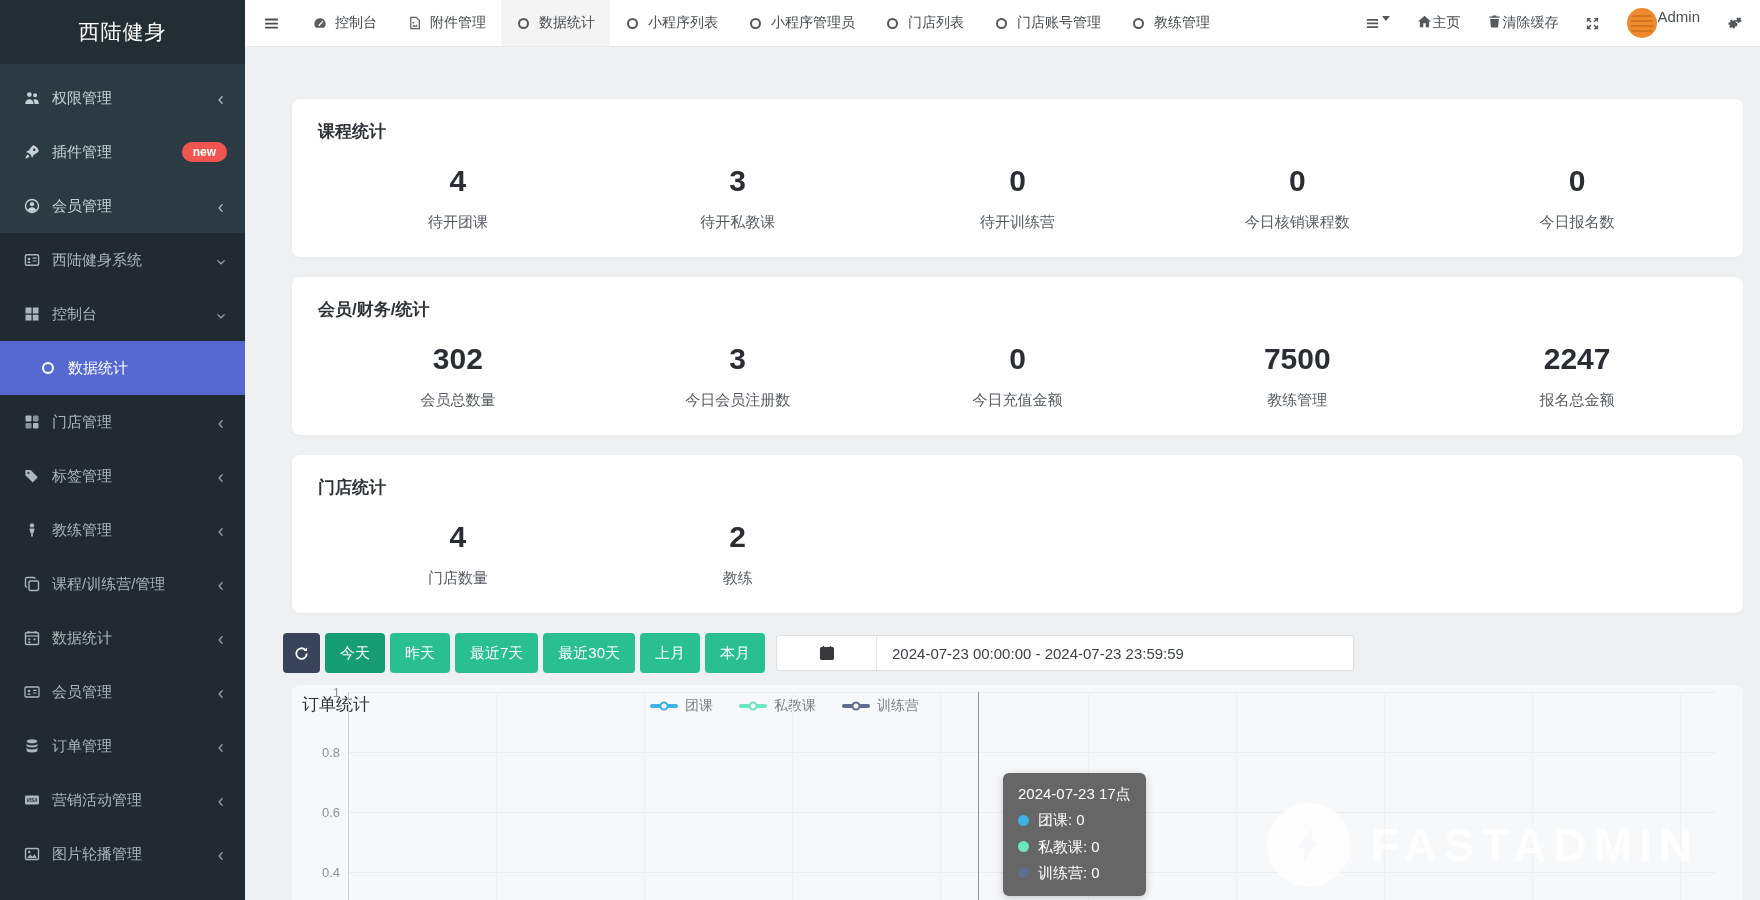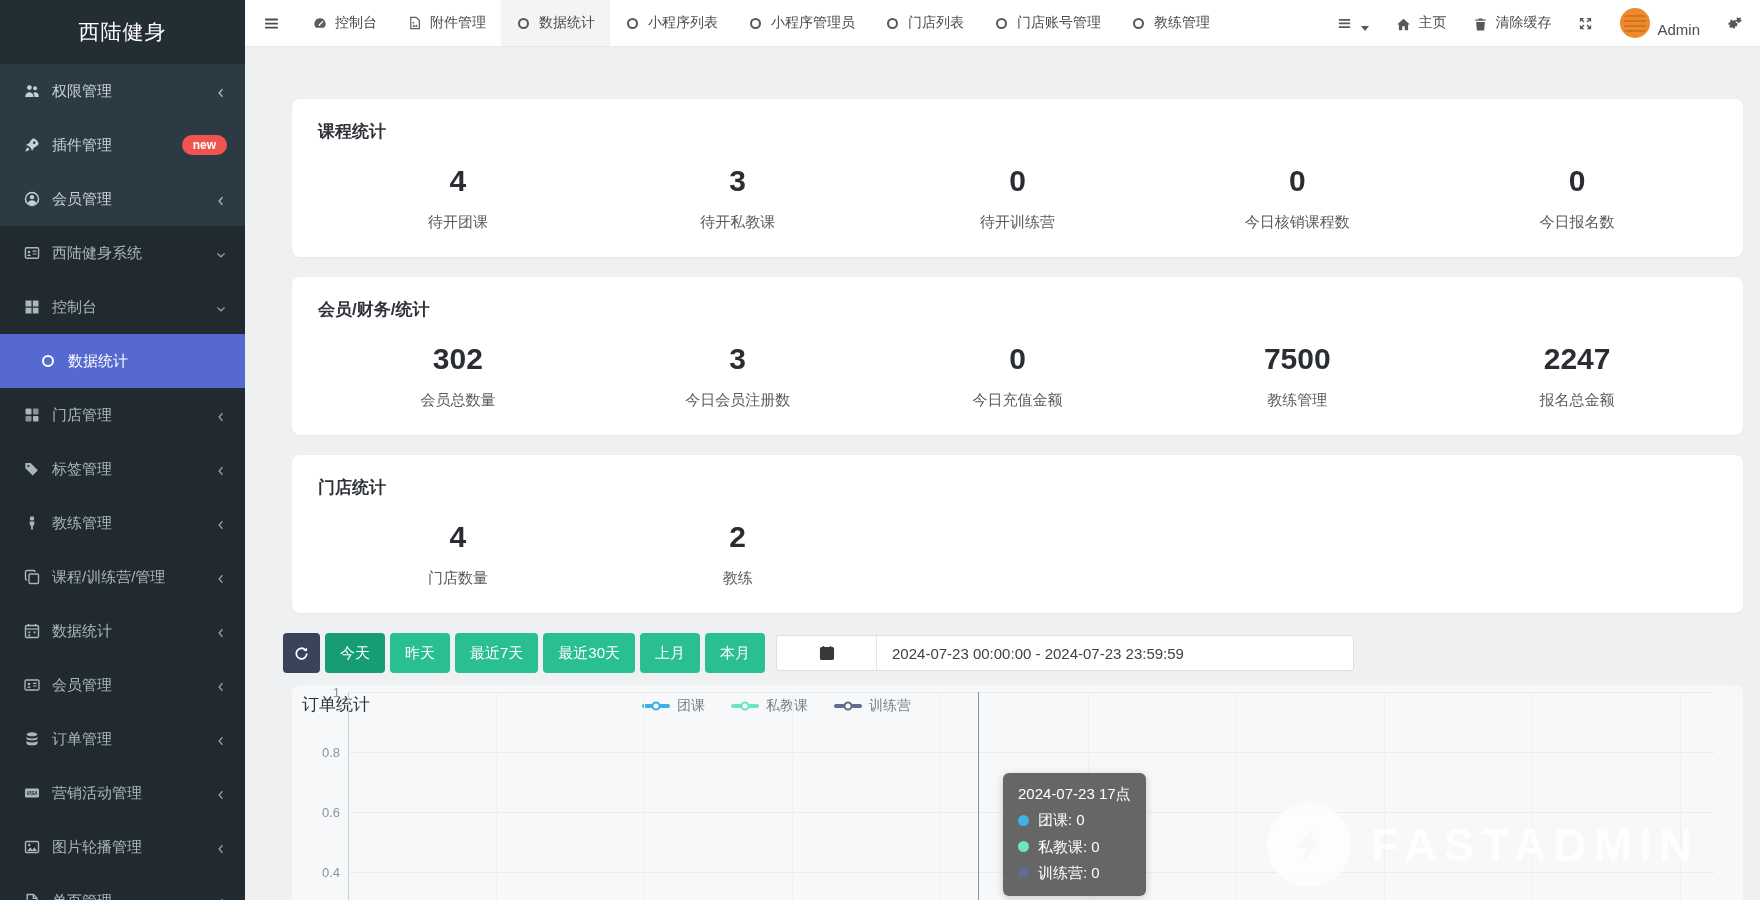--- a/index.html
+++ b/index.html
@@ -1,21 +1,21 @@
 <!DOCTYPE html>
 <html><head>
 <meta charset="utf-8">
 <style>
   * { margin:0; padding:0; box-sizing:border-box; }
   html,body { width:1760px; height:900px; overflow:hidden; font-family:"Liberation Sans","DejaVu Sans",sans-serif; background:#eef0f2; }
 
   
   .sidebar { position:fixed; left:0; top:0; width:245px; height:900px; background:#202a30; z-index:30; }
   .logo { height:64px; display:flex; align-items:center; justify-content:center; background:#232e34; color:#fff; font-size:21px; letter-spacing:1px; }
-  .menu-top { background:#2c3b43; }
+  .menu-top { background:#2c3b43; padding-top:7px; }
   .side-item { height:54px; display:flex; align-items:center; padding:0 18px 0 22px; color:#c6d0d6; font-size:15px; cursor:pointer; position:relative; }
   .menu-app .side-item { color:#aab6bd; }
   .side-item .sicon { width:19px; height:16px; margin-right:11px; display:flex; align-items:center; justify-content:center; flex:none; }
   .side-item .sicon svg { width:16px; height:16px; fill:currentColor; }
   .side-item .chev { margin-left:auto; width:12px; height:12px; opacity:.85; }
   .side-item .chev svg { width:12px; height:12px; fill:none; stroke:currentColor; stroke-width:1.7; }
   .side-item.child { padding-left:38px; }
   .side-item.active { background:#5569d0; color:#fff; }
   .badge-new { margin-left:auto; background:#f0544f; color:#fff; font-size:12px; font-weight:bold; padding:3px 11px; border-radius:11px; }
 
@@ -24,21 +24,21 @@
   .burger { width:52px; display:flex; align-items:center; justify-content:center; color:#4c4c4c; cursor:pointer; }
   .burger svg { width:17px; height:17px; }
   .nav-tabs { display:flex; align-items:stretch; }
   .nav-tab { display:flex; align-items:center; gap:8px; padding:0 15px; font-size:14px; color:#484c4f; cursor:pointer; white-space:nowrap; }
   .nav-tab.active { background:#f4f4f4; }
   .nav-tab .ticon { width:15px; height:15px; display:flex; align-items:center; justify-content:center; color:#595e62; }
   .nav-tab .ticon svg { width:14px; height:14px; fill:currentColor; }
   .ring { width:11px; height:11px; border:2px solid #55595c; border-radius:50%; background:transparent; }
   .side-item .ring { width:12px; height:12px; border-color:currentColor; }
   .nav-right { margin-left:auto; display:flex; align-items:center; gap:27px; padding-right:18px; }
-  .nav-act { display:flex; align-items:flex-end; gap:7px; font-size:14px; color:#4a4e52; cursor:pointer; }
+  .nav-act { display:flex; align-items:flex-start; font-size:14px; color:#4a4e52; cursor:pointer; }
   .nav-act svg { width:15px; height:15px; fill:#55595d; }
   .caret { width:0; height:0; border-left:4px solid transparent; border-right:4px solid transparent; border-top:5px solid #55595d; margin-left:2px; }
   .avatar { width:30px; height:30px; border-radius:50%; background:#ee8a2c; position:relative; overflow:hidden; flex:none; }
   .avatar::after { content:""; position:absolute; left:4px; right:4px; top:7px; bottom:6px;
      background:repeating-linear-gradient(0deg,#c96f1d 0 2px,transparent 2px 5px); opacity:.8; border-radius:3px; }
   .admin-name { font-size:15px; color:#4a4e52; }
 
   
   .main { position:absolute; left:245px; top:47px; right:0; bottom:0; background:#eef0f2; }
   .content { padding:52px 17px 0 47px; }
@@ -57,21 +57,21 @@
   .btn-green { background:#2abf90; padding:0 15px; margin-right:5px; }
   .btn-green.active { background:#179d74; }
   .input-group { height:36px; width:578px; background:#fff; border:1px solid #dcdfe2; border-radius:3px; display:flex; align-items:center; margin-left:6px; cursor:pointer; }
   .addon { width:100px; height:100%; display:flex; align-items:center; justify-content:center; border-right:1px solid #e4e6e8; color:#37393c; }
   .addon svg { width:16px; height:16px; fill:currentColor; }
   .date-text { padding-left:15px; font-size:15px; color:#3e4246; }
 
   
   .chart { position:relative; background:#f7f8fa; border-radius:8px 8px 0 0; height:252px; overflow:hidden; }
   .chart-title { position:absolute; left:10px; top:8px; font-size:17px; font-weight:normal; color:#2e3338; }
-  .legend { position:absolute; left:350px; top:12px; display:flex; gap:26px; }
+  .legend { position:absolute; left:358px; top:12px; display:flex; gap:26px; }
   .legend-item { display:flex; align-items:center; gap:7px; font-size:14px; color:#787f85; cursor:pointer; }
   .lmark { position:relative; width:28px; height:4px; border-radius:2px; }
   .lmark i { position:absolute; left:50%; top:50%; transform:translate(-50%,-50%); width:9px; height:9px; border-radius:50%; border:2px solid; background:#f7f8fa; }
   .ylab { position:absolute; width:40px; text-align:right; font-size:13px; color:#8d9399; transform:translateY(-50%); }
   .gridh { position:absolute; left:56px; right:28px; height:1px; background:#ecedef; }
   .gridv { position:absolute; top:7px; bottom:0; width:1px; background:#eef0f1; }
   .yaxis { position:absolute; left:56px; top:7px; bottom:0; width:1px; background:#ccd0d3; }
   .pointer { position:absolute; left:686px; top:7px; bottom:0; width:1px; background:#8a939b; }
   .tooltip { position:absolute; left:711px; top:88px; background:rgba(76,76,76,.85); border-radius:6px; padding:8px 15px 10px; color:#fff; font-size:15px; line-height:1.75; box-shadow:0 2px 8px rgba(0,0,0,.2); white-space:nowrap; }
   .trow { display:flex; align-items:center; }

